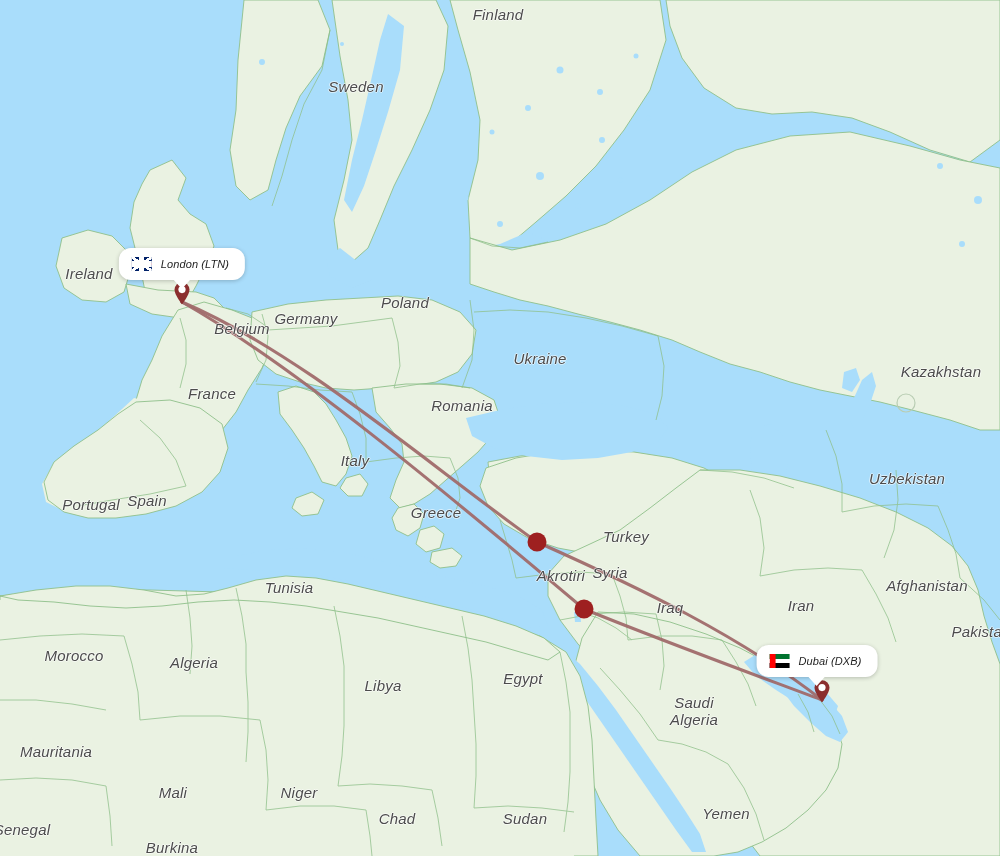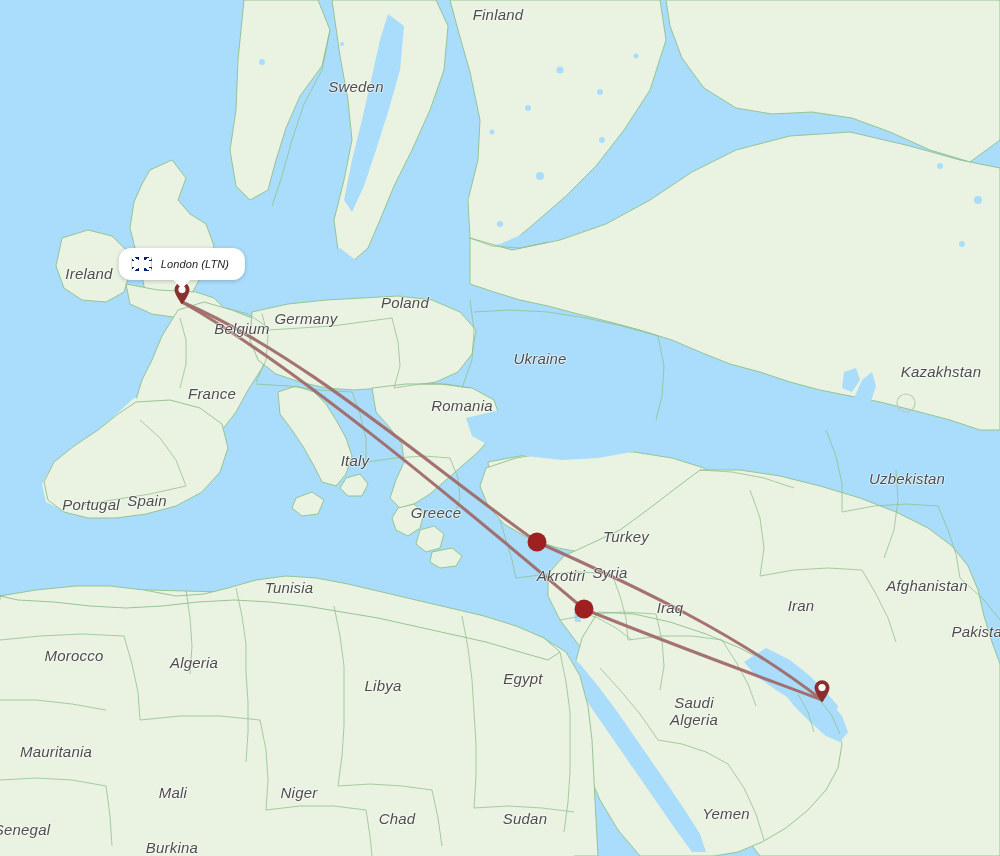--- a/index.html
+++ b/index.html
@@ -355,14 +355,18 @@
       <path d="M9,23 C9,23 16.5,13.5 16.5,8.4 A7.5,7.5 0 1 0 1.5,8.4 C1.5,13.5 9,23 9,23 Z" fill="#8b2e2e"></path>
       <circle cx="9" cy="8.2" r="3.6" fill="#ffffff"></circle>
     </svg>
   </div>
 
   <div class="airport-tip" style="left:182px; top:280px;">
     <span class="flag flag-gb"></span>
     <span class="tip-text">London (LTN)</span>
   </div>
 
+  <div class="airport-tip" style="left:817px; top:677px;">
+    <span class="flag flag-ae"></span>
+    <span class="tip-text">Dubai (DXB)</span>
+  </div>
 
 </div>
 
 </body></html>

